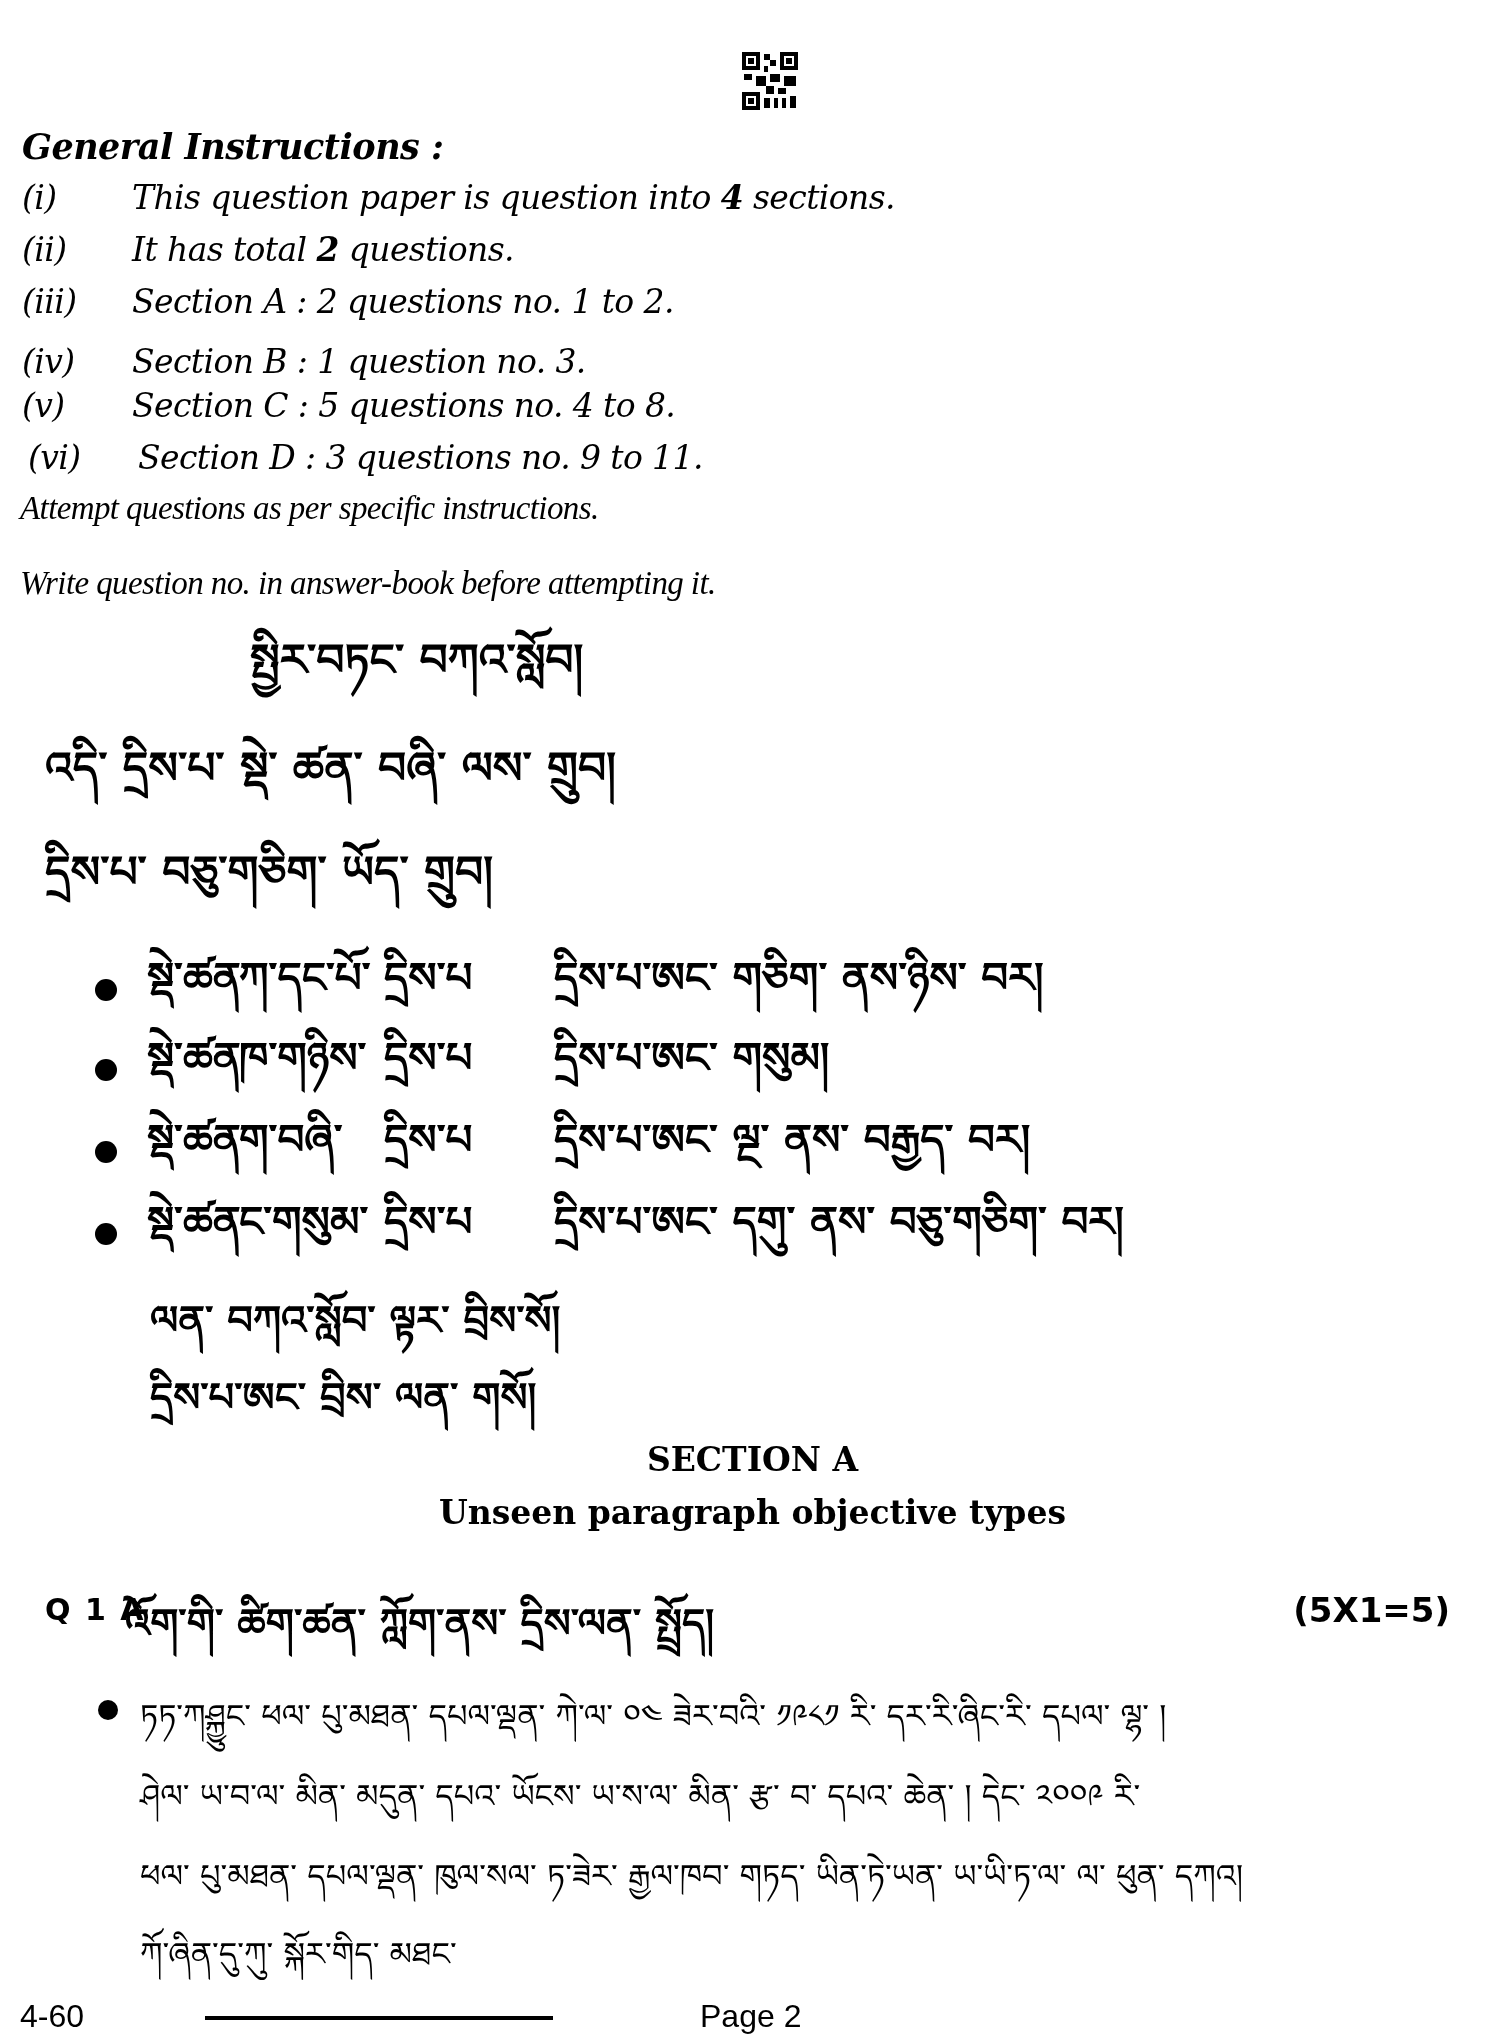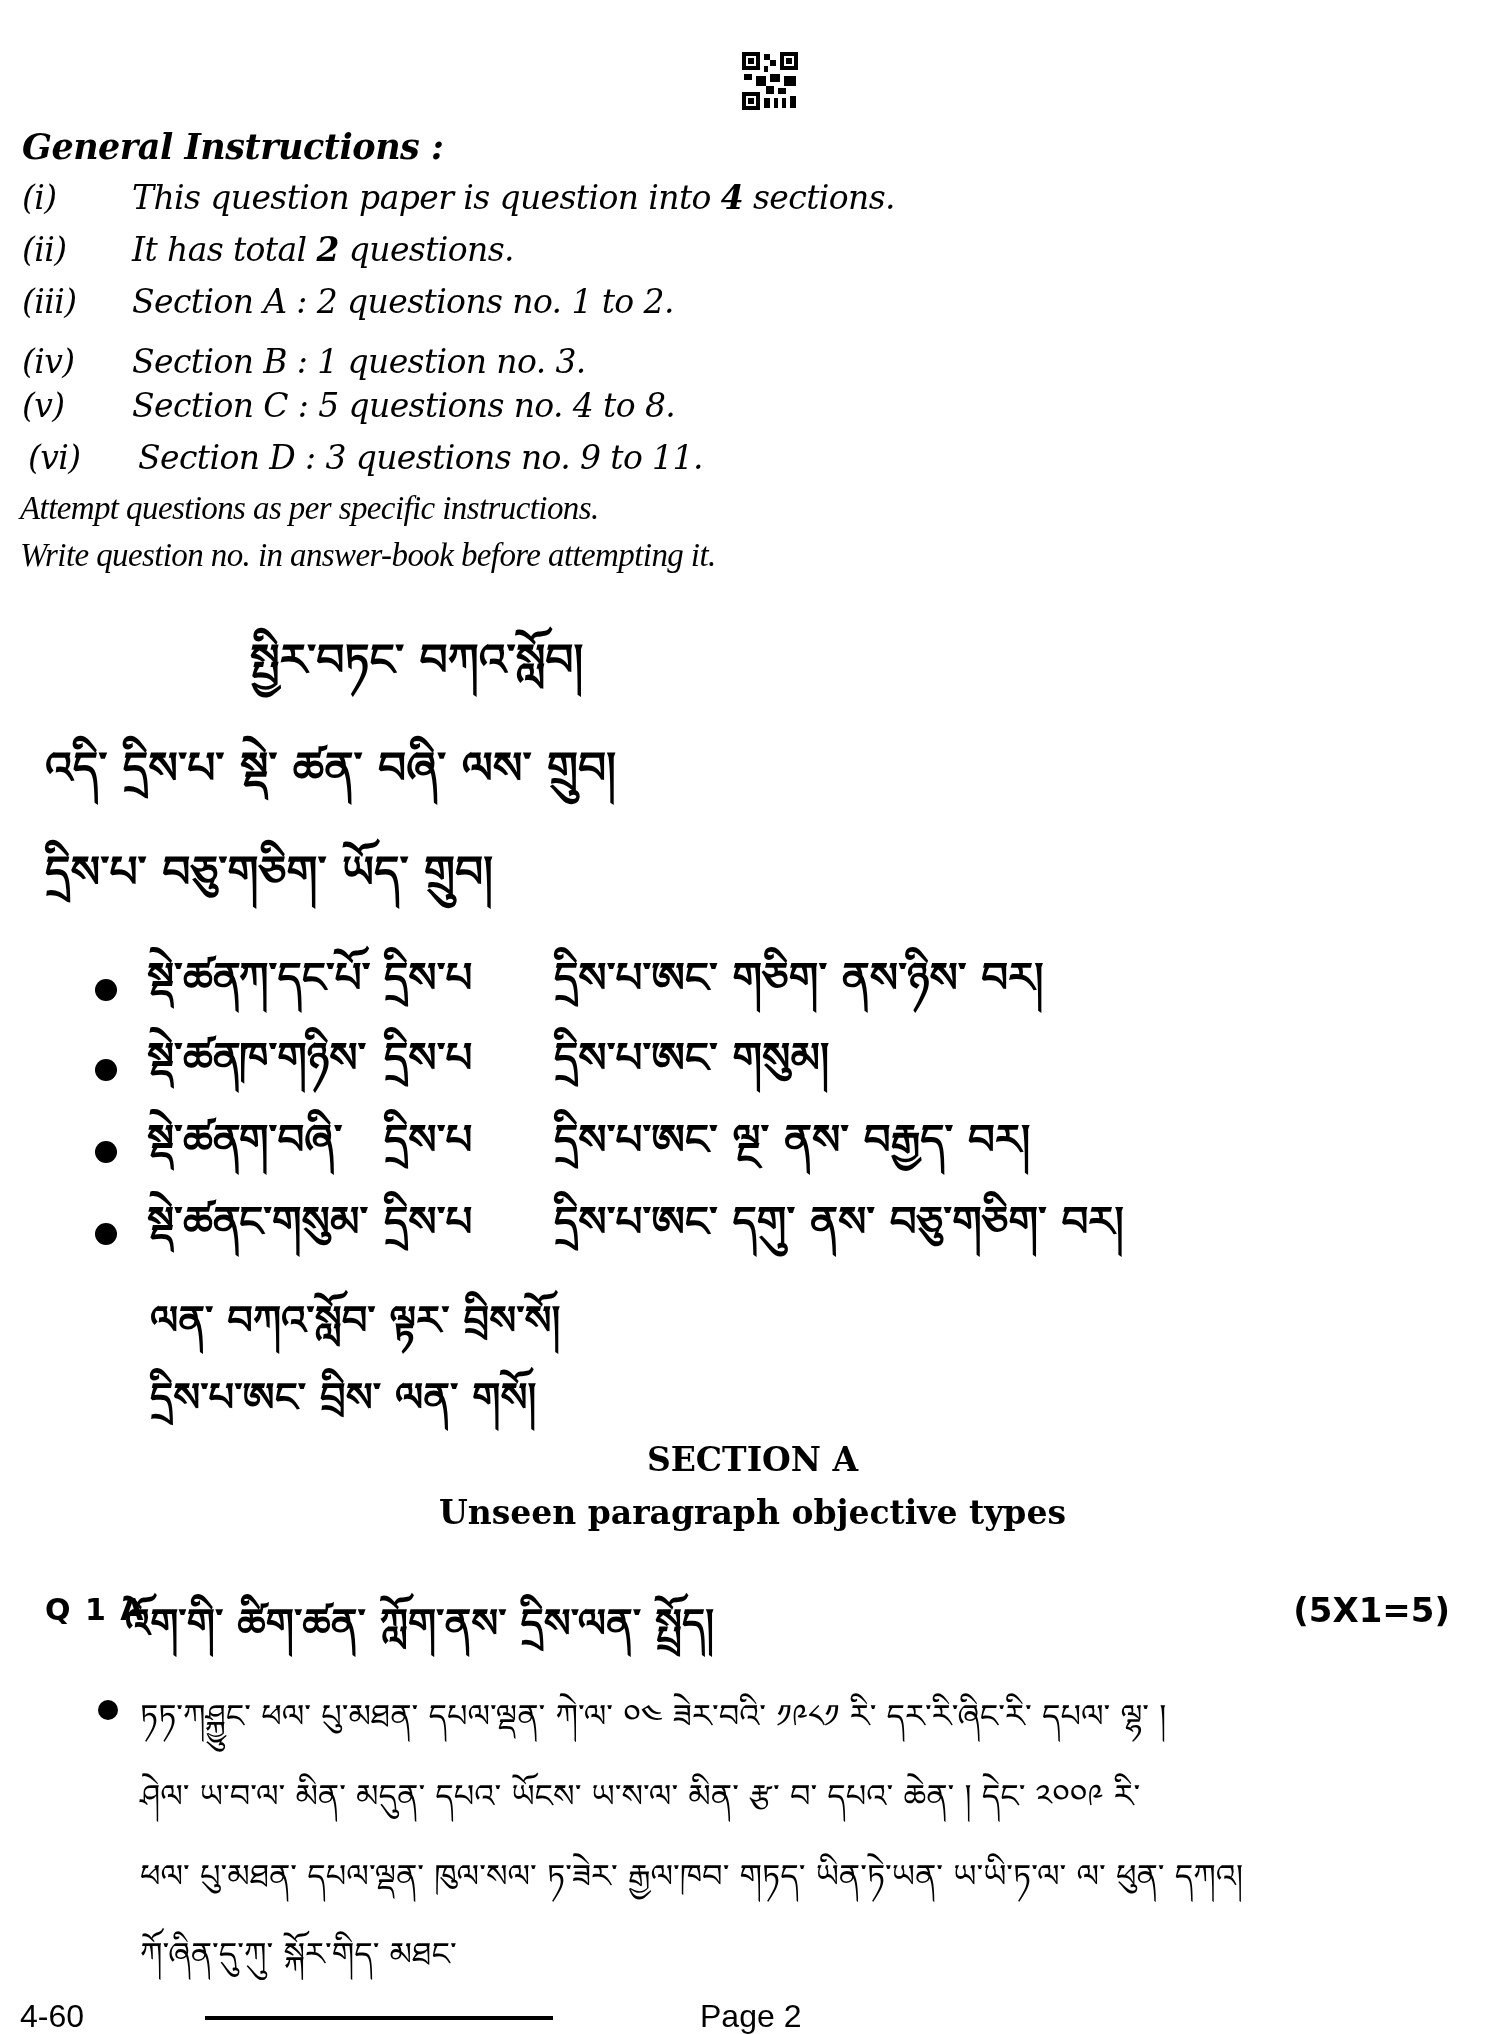--- a/index.html
+++ b/index.html
@@ -82,21 +82,21 @@
 <div class="abs inst" style="left:22px; top:386px; width:1200px; height:44px;">
   <span class="num">(v)</span>
   <span class="txt">Section C : 5 questions no. 4 to 8.</span>
 </div>
 <div class="abs inst" style="left:28px; top:438px; width:1200px; height:44px;">
   <span class="num">(vi)</span>
   <span class="txt">Section D : 3 questions no. 9 to 11.</span>
 </div>
 
 <div class="abs plain" style="left:20px; top:490px;">Attempt questions as per specific instructions.</div>
-<div class="abs plain" style="left:20px; top:537px;">Write question no. in answer-book before attempting it.</div>
+<div class="abs plain" style="left:20px; top:565px;">Write question no. in answer-book before attempting it.</div>
 
 <div class="abs tib tib-big" style="left:250px; top:610px;">སྤྱིར་བཏང་ བཀའ་སློབ།</div>
 <div class="abs tib tib-big" style="left:45px; top:718px;">འདི་ དྲིས་པ་ སྡེ་ ཚན་ བཞི་ ལས་ གྲུབ།</div>
 <div class="abs tib tib-big" style="left:45px; top:822px;">དྲིས་པ་ བཅུ་གཅིག་ ཡོད་ གྲུབ།</div>
 
 <div class="abs tib bullet-row" style="top:930px;">
   <span class="dot"></span>
   <span class="bcol1">སྡེ་ཚན་</span>
   <span class="bcol2">ཀ་དང་པོ་</span>
   <span class="bcol3">དྲིས་པ</span>

